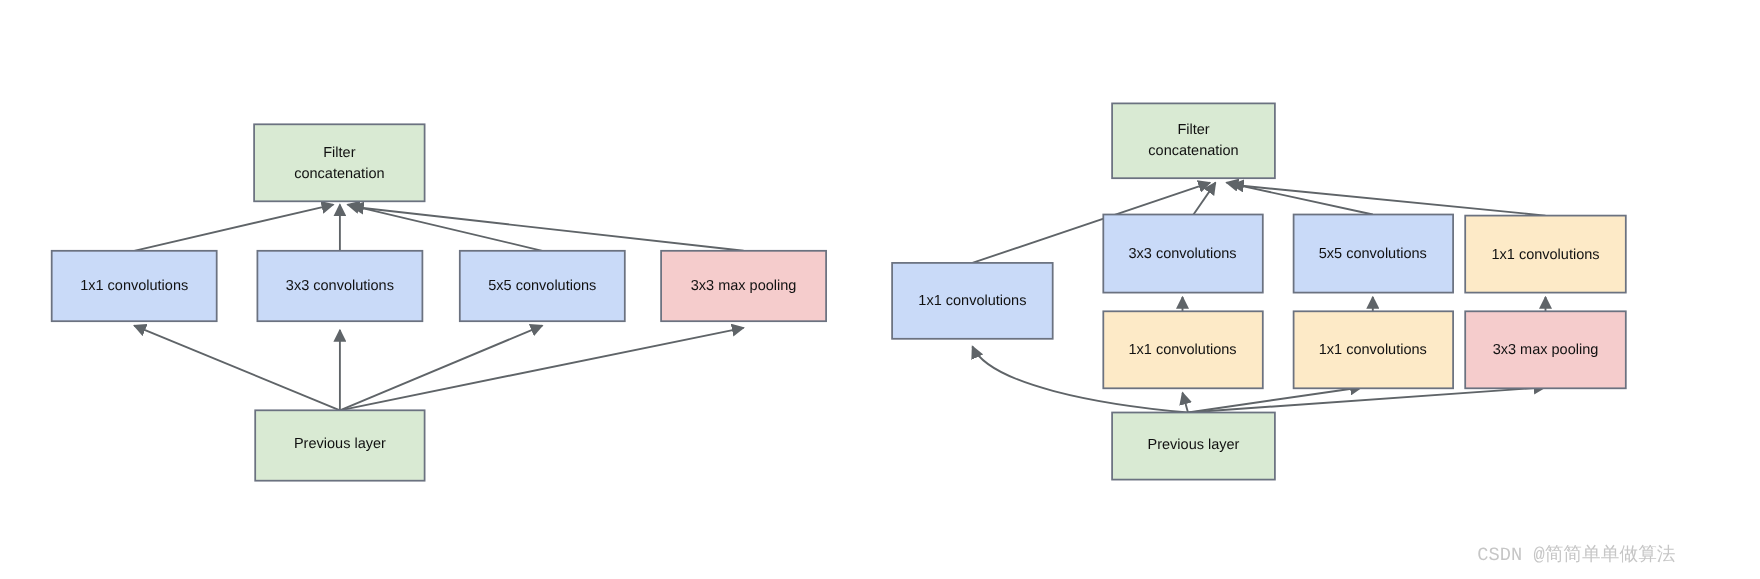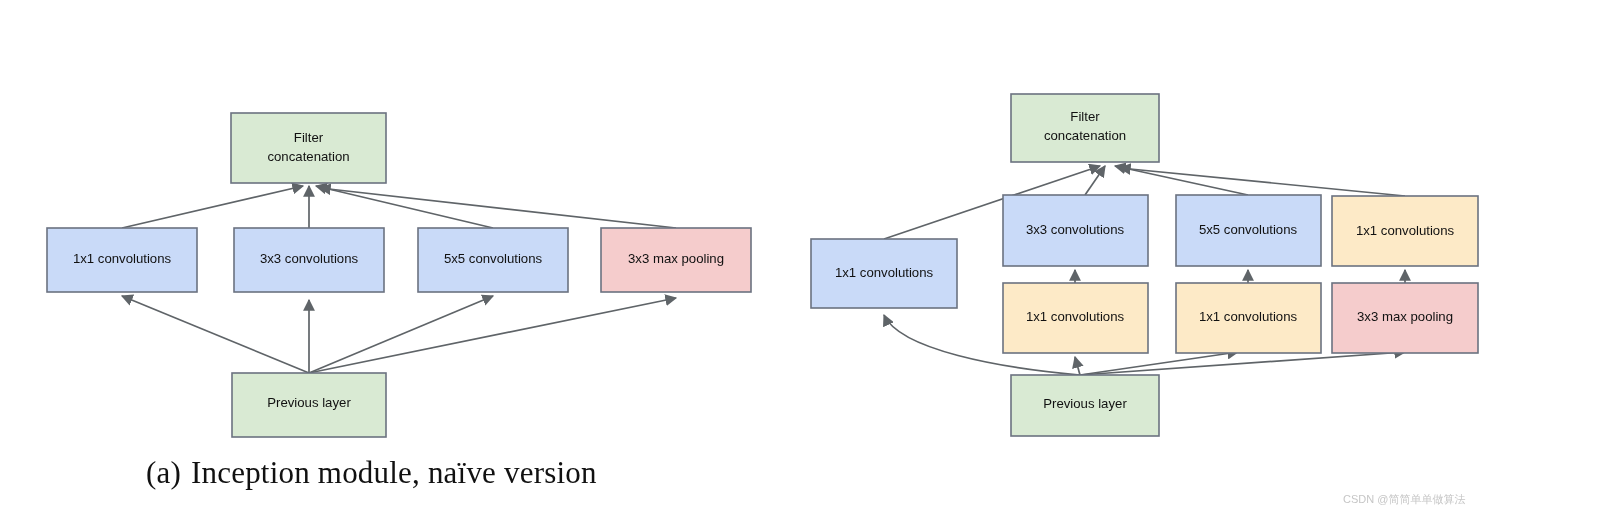--- a/index.html
+++ b/index.html
@@ -54,22 +54,22 @@
     white-space: nowrap;
     letter-spacing: 0.2px;
   }
   .caption .cap-tag { margin-right: 10px; }
   #caption-a { left: 146px; top: 455px; }
   #caption-b { left: 814px; top: 455px; }
   #watermark {
     position: absolute;
     left: 1343px;
     top: 492px;
-    font-family: Liberation Sans, sans-serif;
-    font-size: 11px;
+    font-family: Liberation Mono, monospace;
+    font-size: 17px;
     color: #c6c6c6;
     white-space: nowrap;
   }
 </style>
 </head>
 <body>
 
 <div id="stage">
 
   <svg class="diagram" viewBox="0 0 1600 526">
@@ -185,20 +185,17 @@
       <rect class="node-box fill-pink" x="1332" y="283" width="146" height="70"></rect>
       <text class="node-label" x="1405" y="318">3x3 max pooling</text>
     </g>
 
     <g>
       <rect class="node-box fill-green" x="1011" y="375" width="148" height="61"></rect>
       <text class="node-label" x="1085" y="405">Previous layer</text>
     </g>
   </svg>
 
-  <div class="caption" id="caption-a">
-    <span class="cap-tag">(a)</span><span>Inception module, naïve version</span>
-  </div>
 
 
   <div id="watermark">CSDN @简简单单做算法</div>
 
 </div>
 
 </body></html>

